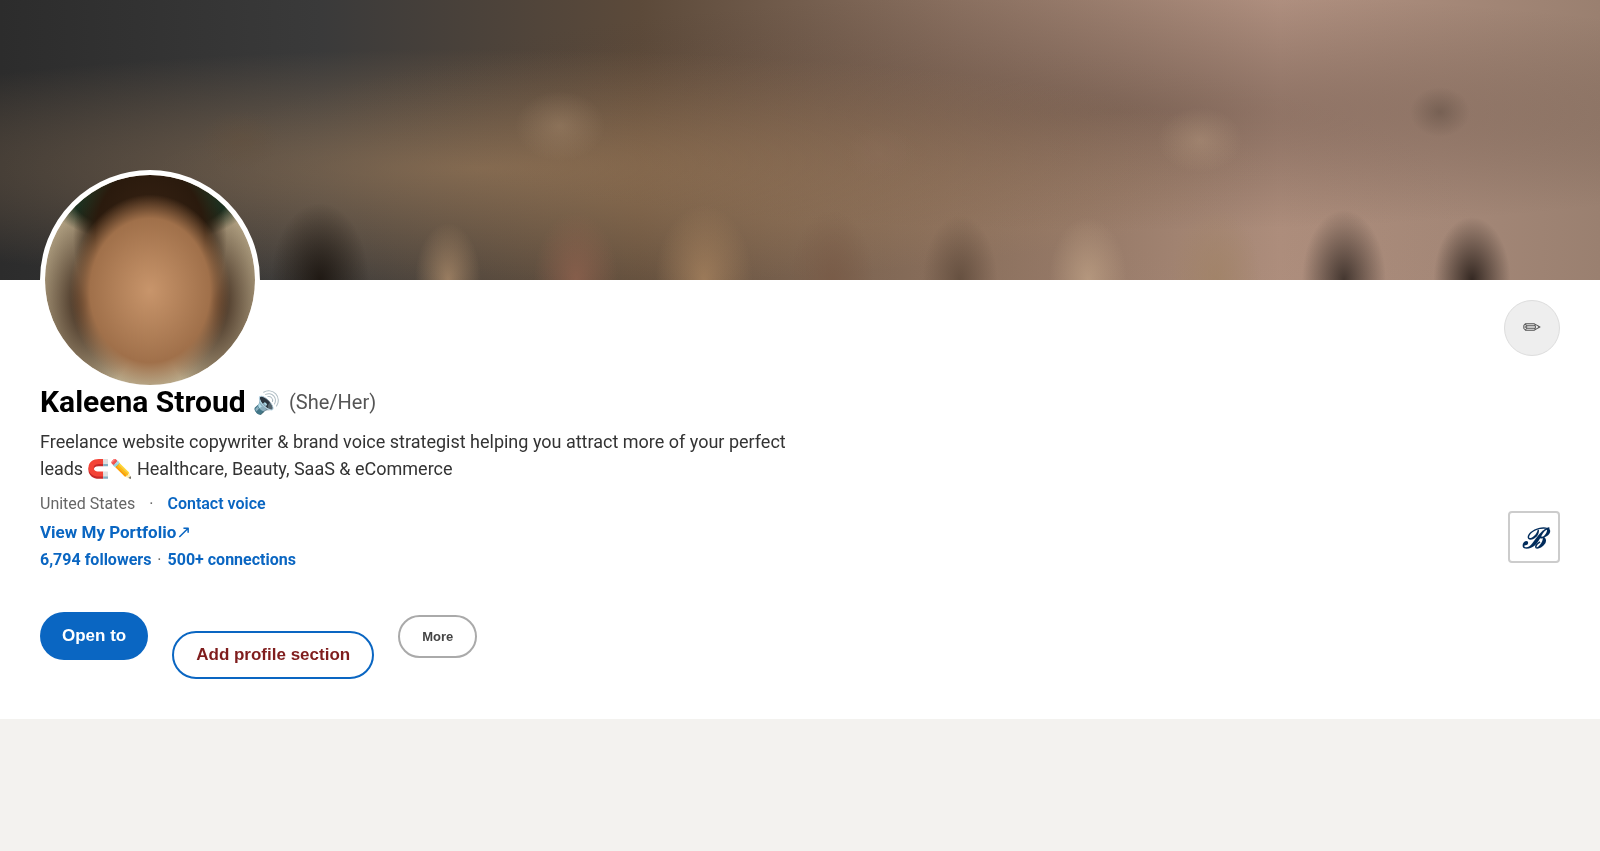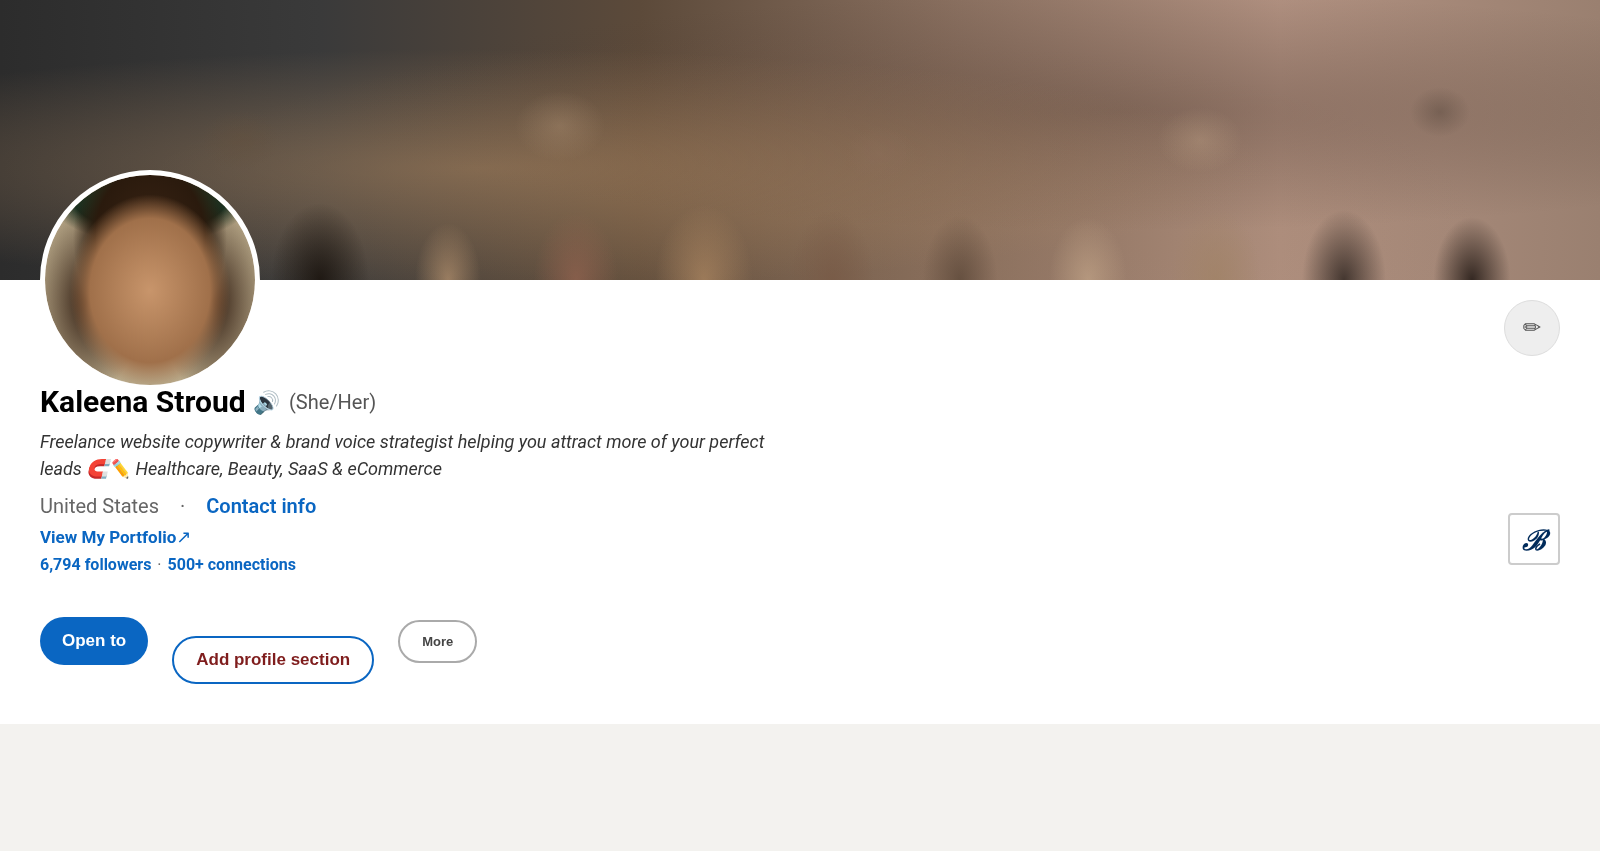--- a/index.html
+++ b/index.html
@@ -172,29 +172,28 @@
       color: #555;
       font-weight: 400;
     }
 
     .headline {
       font-size: 18px;
       color: #333;
       line-height: 1.5;
       margin-bottom: 12px;
       max-width: 760px;
-      font-style: italic;
     }
 
     .location-row {
       display: flex;
       align-items: center;
-      gap: 21px;
+      gap: 14px;
       margin-bottom: 8px;
-      font-size: 20px;
+      font-size: 16px;
     }
 
     .location-text {
       color: #666;
     }
 
     .dot-separator {
       color: #666;
     }
 
@@ -333,21 +332,21 @@
           <span class="name">Kaleena Stroud</span>
           <span class="pronouns-icon">🔊</span>
           <span class="pronouns">(She/Her)</span>
         </div>
 
         <p class="headline">Freelance website copywriter &amp; brand voice strategist helping you attract more of your perfect leads 🧲✏️ Healthcare, Beauty, SaaS &amp; eCommerce</p>
 
         <div class="location-row">
           <span class="location-text">United States</span>
           <span class="dot-separator">·</span>
-          <a class="contact-link">Contact info</a>
+          <a class="contact-link">Contact voice</a>
         </div>
 
         <div class="portfolio-row">
           <a class="portfolio-link">View My Portfolio</a>
           <span class="external-icon">↗</span>
         </div>
 
         <div class="connections-row">
           <a class="followers-link">6,794 followers</a>
           <span class="dot-separator">·</span>

